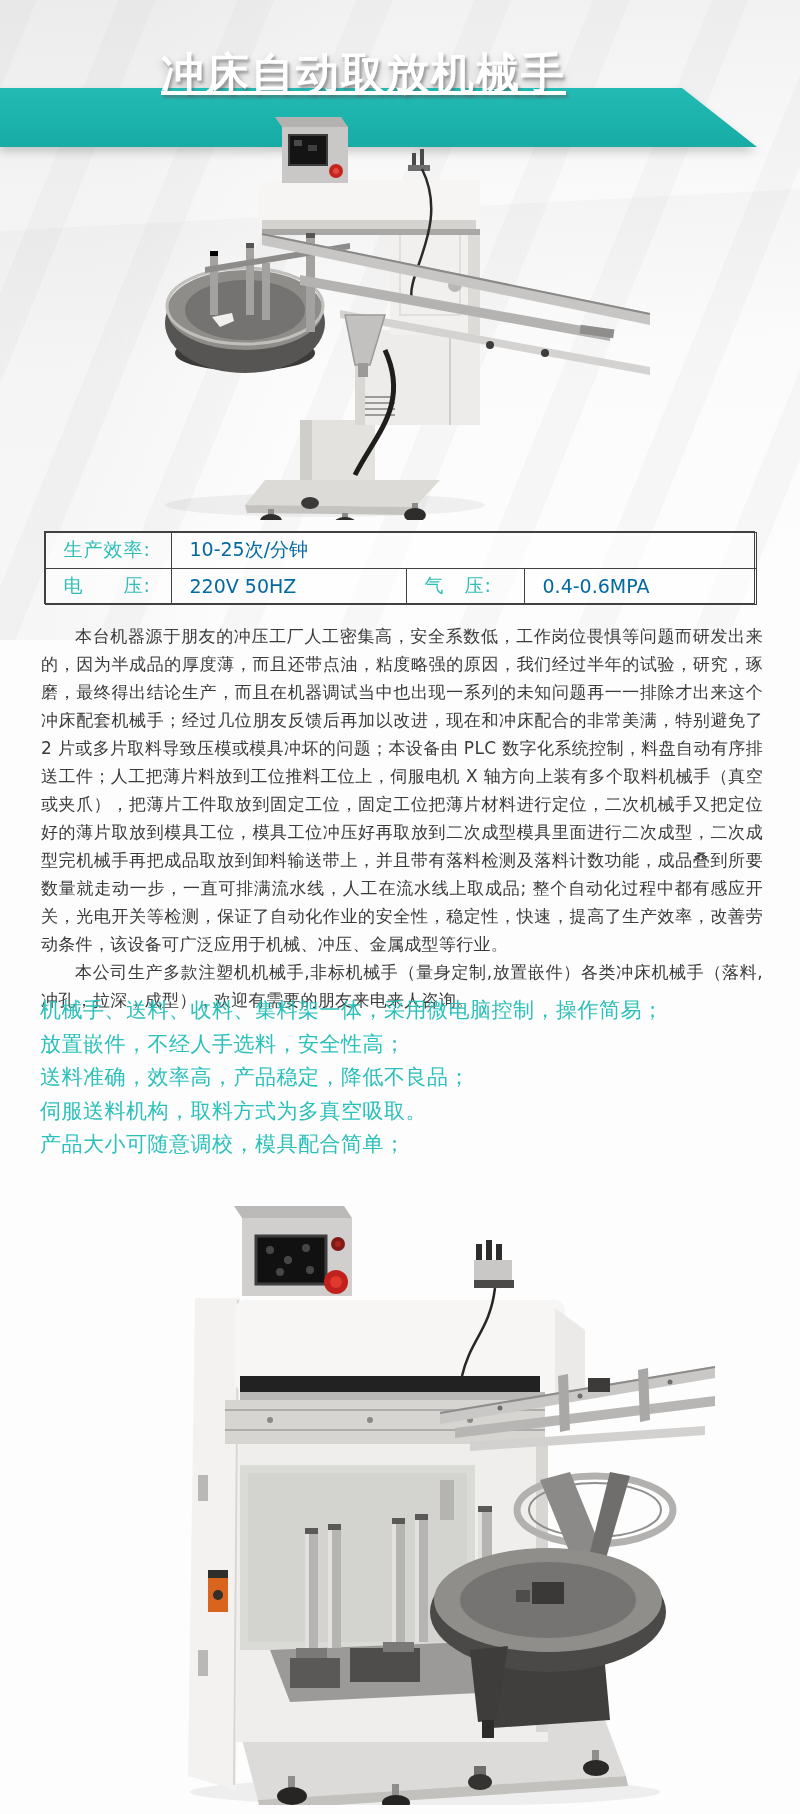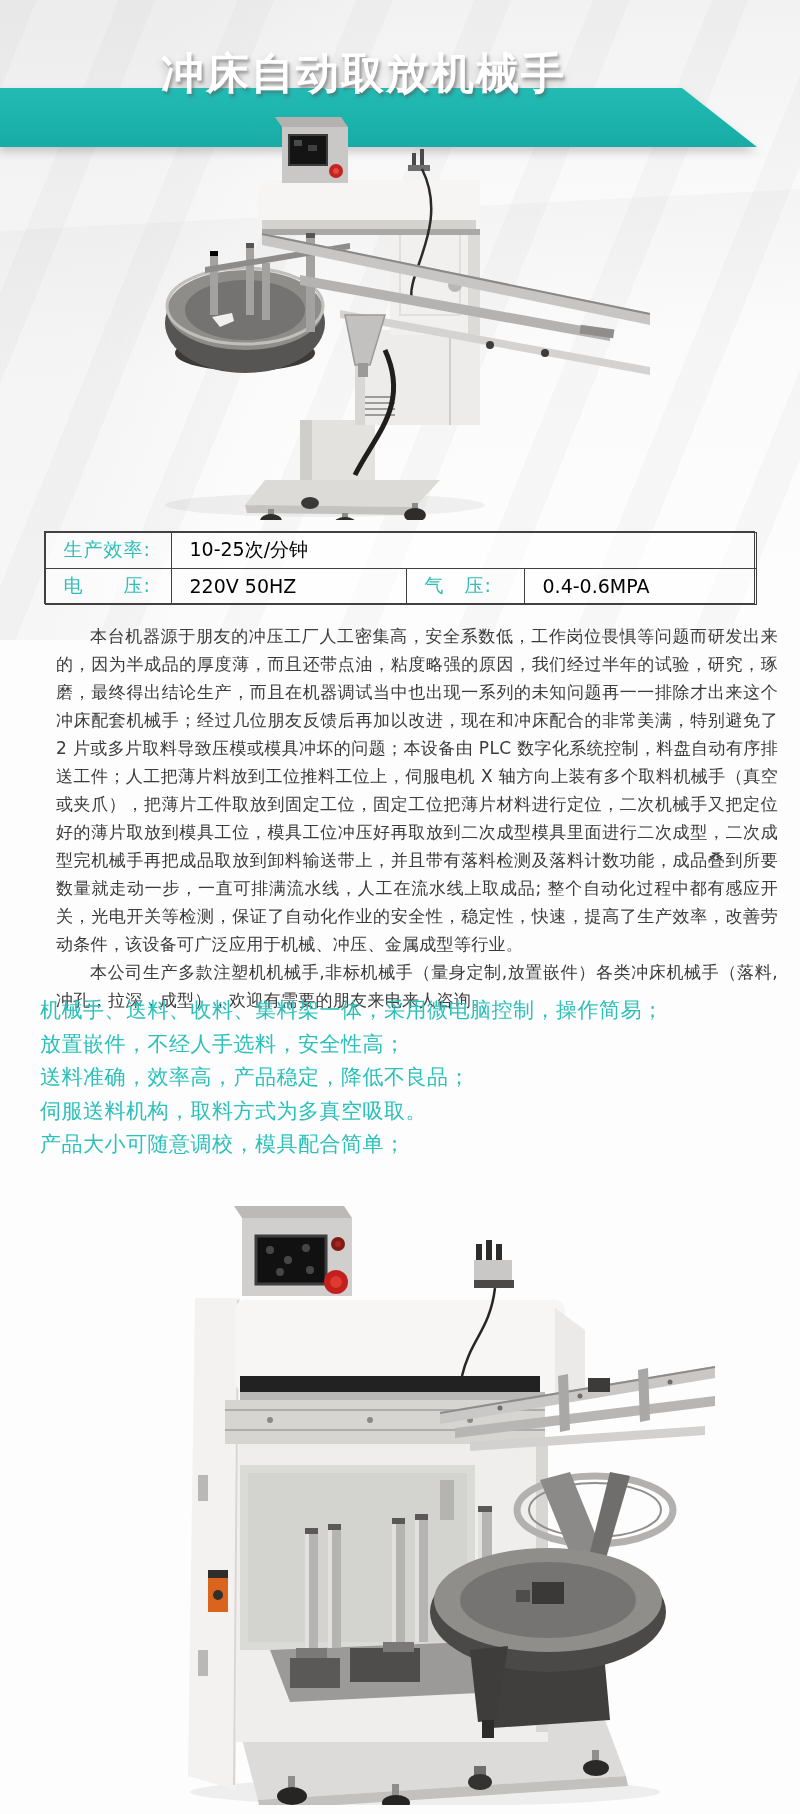--- a/index.html
+++ b/index.html
@@ -35,42 +35,43 @@
     background:linear-gradient(180deg,#23bab4 0%, #1cb3ad 55%, #18aba5 100%);
   }
   .banner-wrap { position:absolute; left:0; top:44px; width:757px; height:59px;
     filter: drop-shadow(0 5px 4px rgba(0,0,0,0.18)); }
   .banner-title {
     position:absolute; left:0; top:0; width:757px; height:59px;
     padding-right:30px; text-align:center; line-height:58px;
     font-size:43px; font-weight:bold; color:#ffffff; letter-spacing:2px;
     text-shadow: 2px 3px 3px rgba(90,90,90,0.50);
     white-space:nowrap;
+    text-decoration:underline;
   }
   
   .photo-top { position:absolute; left:150px; top:105px; width:500px; height:415px; }
   .photo-bottom { position:absolute; left:140px; top:1180px; width:580px; height:625px; }
   .photo-top svg, .photo-bottom svg { width:100%; height:100%; display:block; }
   
   .spec-table {
     position:absolute; left:44px; top:531px; width:711px; height:73px;
     display:grid;
     grid-template-columns:126px 235px 118px 232px;
     grid-template-rows:36px 36px;
     border:1px solid #414141;
     background:rgba(255,255,255,0.55);
     font-size:19px;
   }
   .spec-cell { border:1px solid #414141; margin:-0.5px; display:flex; align-items:center; padding:0 0 0 18px; white-space:nowrap; overflow:hidden; }
   .spec-label { color:#2fbdb7; letter-spacing:1px; }
-  .spec-value { color:#000000; }
+  .spec-value { color:#0369a1; }
   .span3 { grid-column: 2 / 5; }
   
   .paragraphs {
-    position:absolute; left:56px; top:622px; width:722px;
+    position:absolute; left:41px; top:622px; width:722px;
     font-size:17px; line-height:28px; color:#3b3b3b;
     text-align:justify; letter-spacing:0.3px;
   }
   .paragraphs p { margin:0; text-indent:2em; }
   
   .features {
     position:absolute; left:40px; top:994px; width:722px;
     font-size:21px; line-height:33.5px; color:#2cc0bb; letter-spacing:0.5px;
   }
   .feature-item { white-space:nowrap; }

